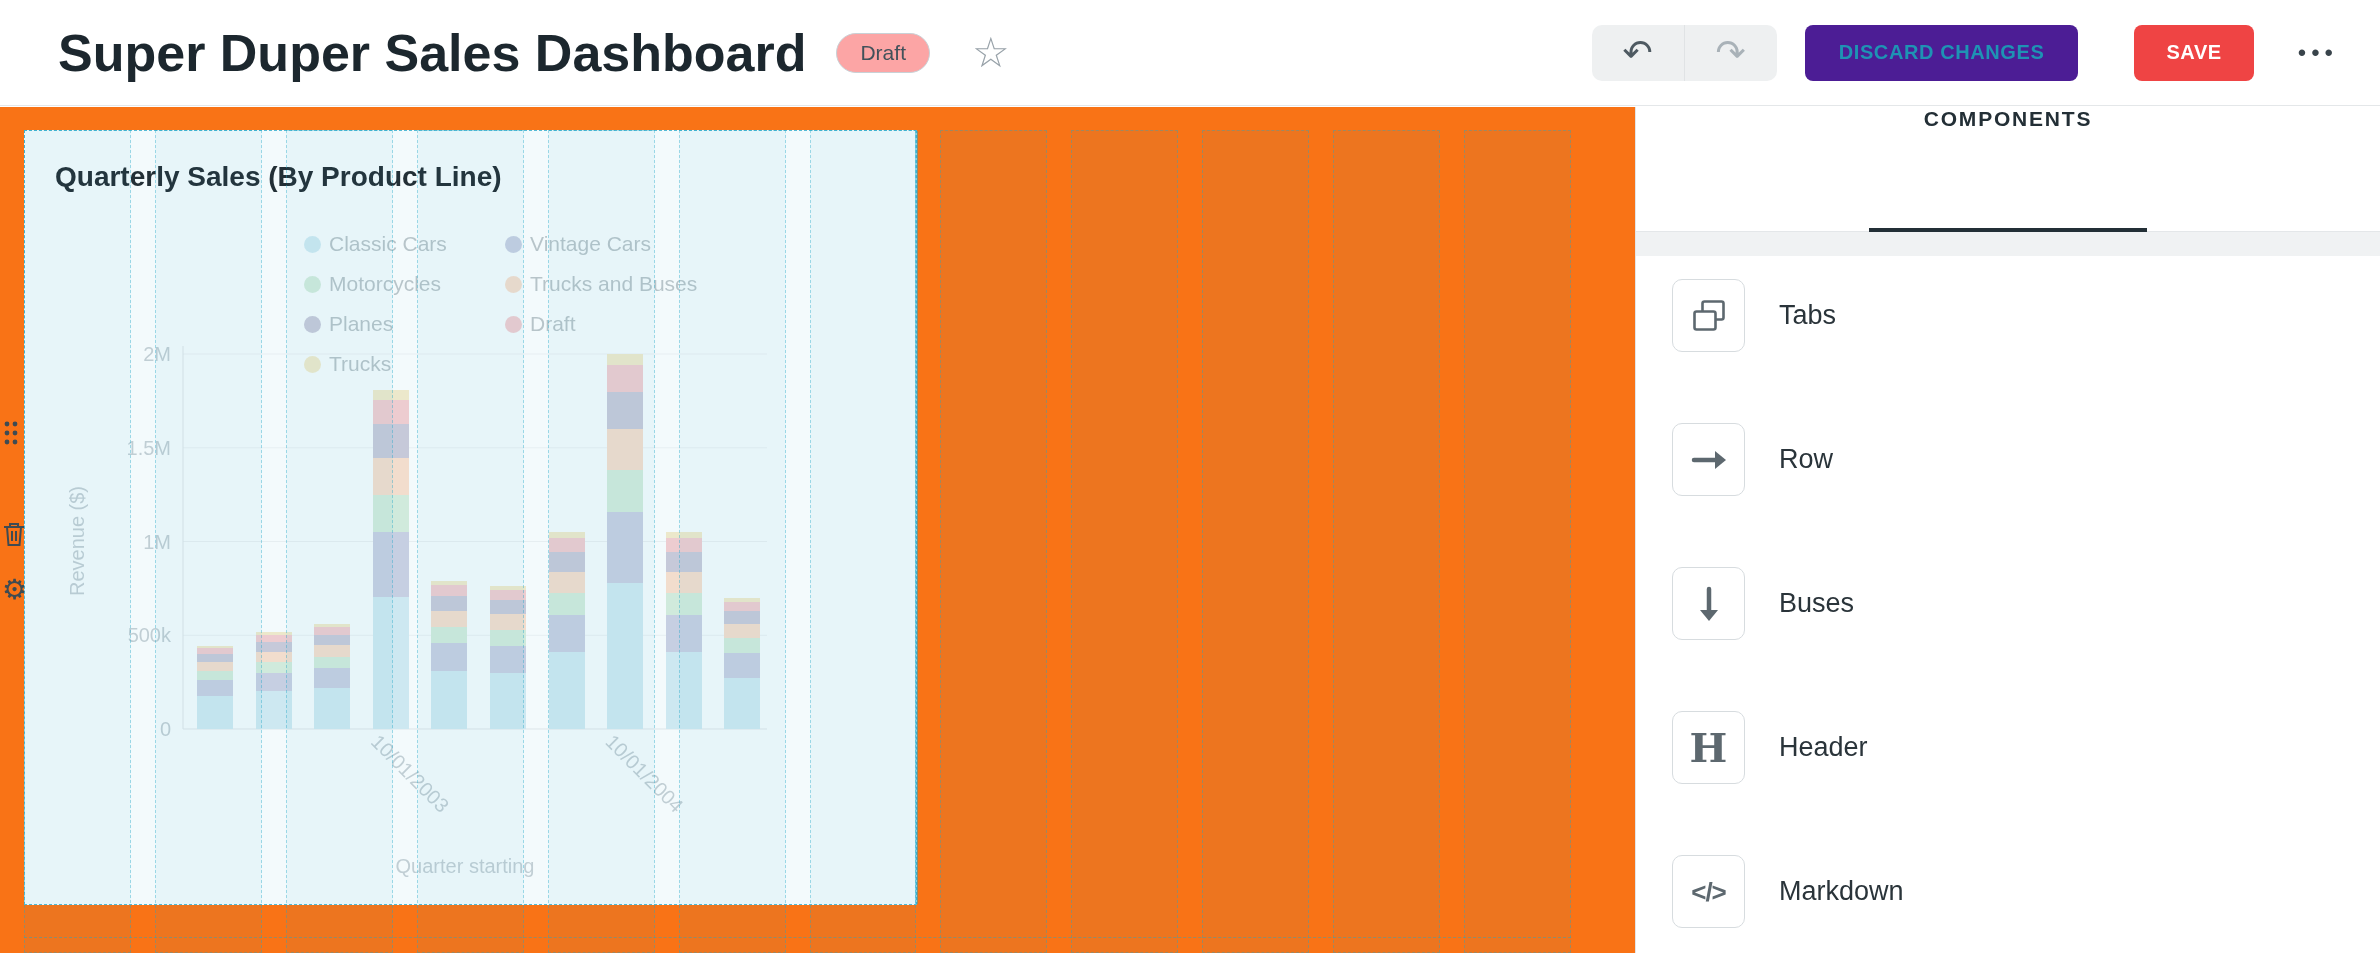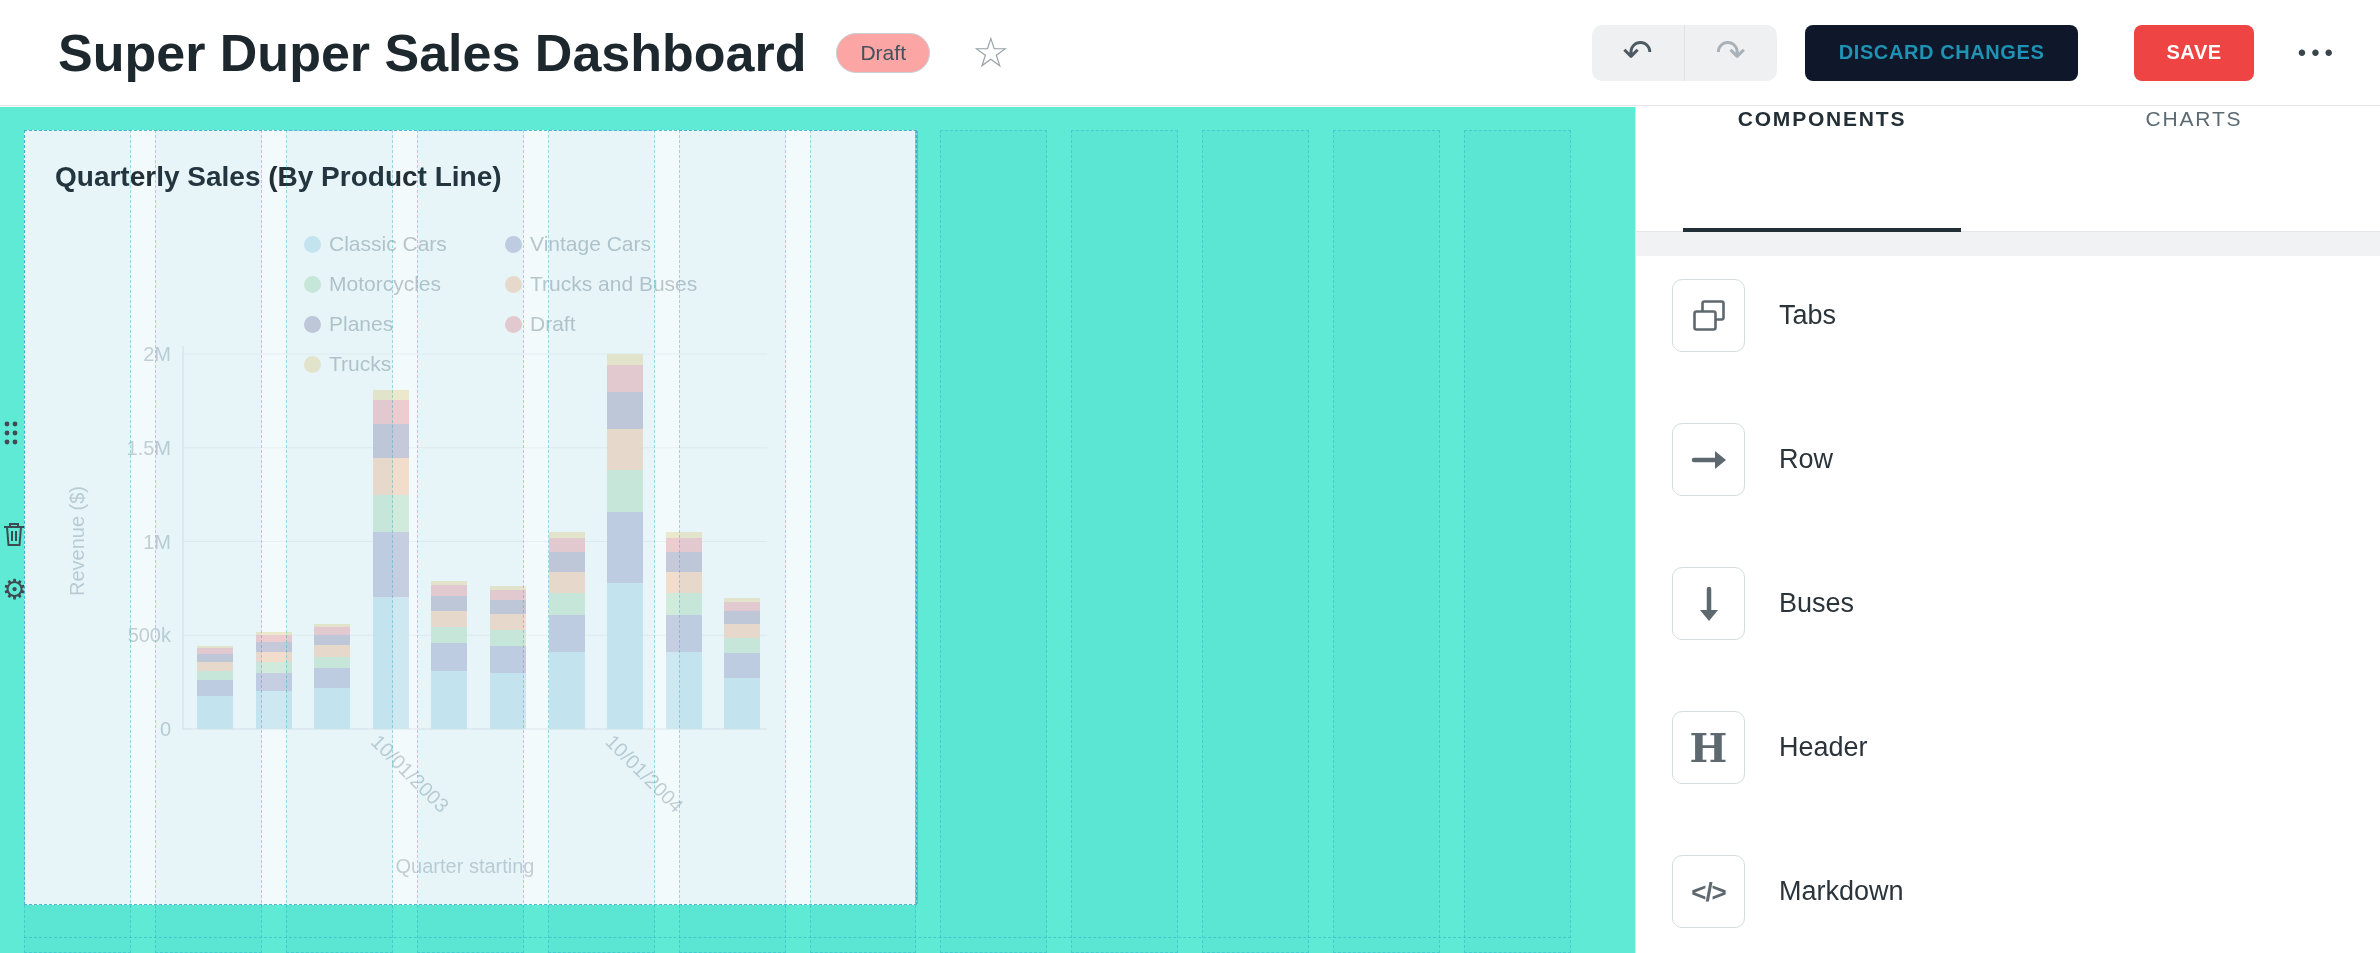--- a/index.html
+++ b/index.html
@@ -23,32 +23,32 @@
   .hspacer{flex:1;}
   .undo-redo-group{
     display:flex;background:#eef0f1;border-radius:10px;height:56px;overflow:hidden;
   }
   .ur-btn{width:92px;display:flex;align-items:center;justify-content:center;
     font-size:36px;line-height:1;cursor:pointer;}
   .ur-btn.undo{color:#4e5a62;}
   .ur-btn.redo{color:#a9b2b8;border-left:1px solid #e0e3e5;}
   .discard-btn{
     margin-left:28px;height:56px;padding:0 34px;border:none;border-radius:8px;
-    background:#0f172a;color:#1e93b4;font-size:20px;font-weight:700;
+    background:#4c1d95;color:#1e93b4;font-size:20px;font-weight:700;
     letter-spacing:0.6px;font-family:"Liberation Sans",sans-serif;cursor:pointer;
   }
   .save-btn{
     margin-left:56px;height:56px;padding:0 32px;border:none;border-radius:8px;
     background:#ef4444;color:#ffffff;font-size:20px;font-weight:700;
     letter-spacing:0.6px;font-family:"Liberation Sans",sans-serif;cursor:pointer;
   }
   .more-dots{margin-left:44px;font-size:24px;letter-spacing:5px;color:#39444b;cursor:pointer;}
 
   
-  .canvas{position:absolute;top:107px;left:0;width:1635px;bottom:0;background:#5eead4;}
+  .canvas{position:absolute;top:107px;left:0;width:1635px;bottom:0;background:#f97316;}
   .grid-overlay{
     position:absolute;left:24px;top:23px;width:1547px;bottom:0;
     display:flex;gap:24px;z-index:3;pointer-events:none;box-sizing:border-box;
   }
   .stripe{
     flex:1;background:rgba(32,167,201,0.055);
     border:1px dashed rgba(32,167,201,0.38);box-sizing:border-box;
   }
   .row-divider{
     position:absolute;left:24px;top:830px;width:1547px;height:0;
@@ -295,23 +295,20 @@
     </svg>
     <span class="ctl ctl-gear">⚙</span>
   </div>
 </div>
 
 <div class="panel">
   <div class="panel-tabs">
     <div class="panel-tab active">
       <span>COMPONENTS</span>
     </div>
-    <div class="panel-tab">
-      <span>CHARTS</span>
-    </div>
   </div>
   <div class="panel-subheader"></div>
   <div class="components-list">
       <div class="component-card">
         <div class="icon-box">
           <svg width="40" height="40" viewBox="0 0 40 40">
             <rect x="13.5" y="5.5" width="21" height="18" rx="2" fill="none" stroke="#5d686f" stroke-width="2.6"></rect>
             <rect x="5.5" y="15.5" width="21" height="18" rx="2" fill="#ffffff" stroke="#5d686f" stroke-width="2.6"></rect>
           </svg>
         </div>

